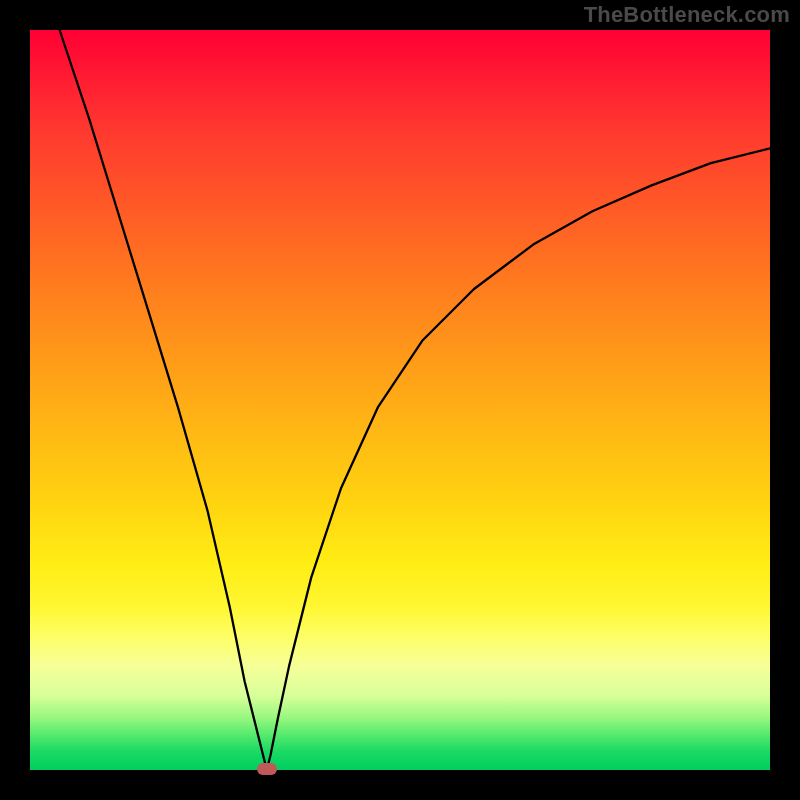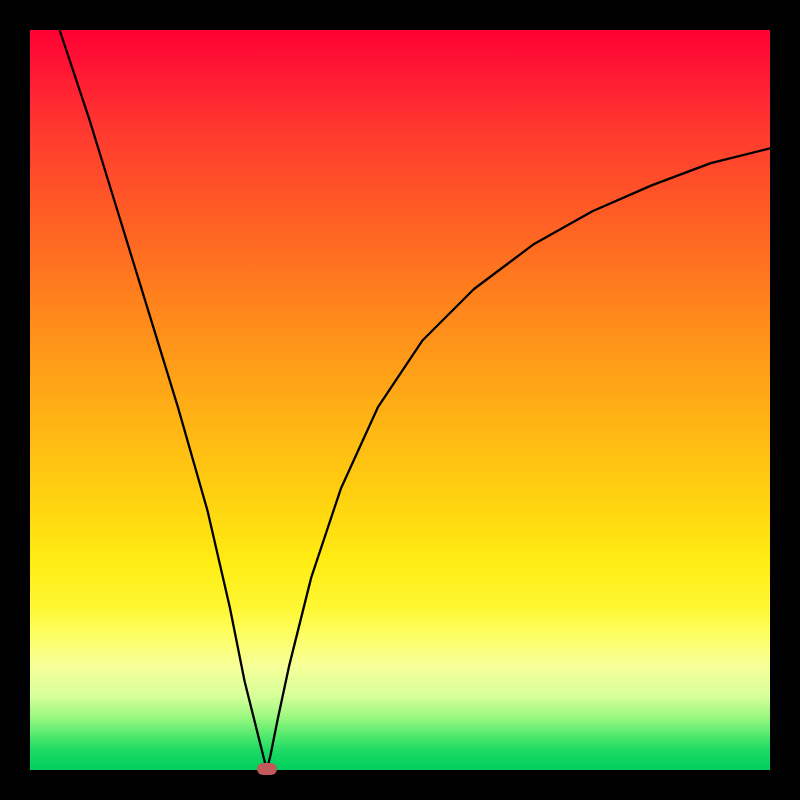--- a/index.html
+++ b/index.html
@@ -74,20 +74,21 @@
     width: 20px;
     height: 12px;
     background: #c05a5a;
     border-radius: 6px;
   }
 </style>
 </head>
 <body>
 
 <div class="outer">
+  <div class="watermark">TheBottleneck.com</div>
 
   <div class="plot">
     <svg class="curve" viewBox="0 0 740 740" preserveAspectRatio="none">
       <path id="path-left" d="M29.60 0.00 L59.20 88.80 L88.80 185.00 L118.40 281.20 L148.00 377.40 L177.60 481.00 L199.80 577.20 L214.60 651.20 L225.70 695.60 L233.10 725.20 L236.80 740.00"></path>
       <path id="path-right" d="M236.80 740.00 L240.50 725.20 L247.90 688.20 L259.00 636.40 L281.20 547.60 L310.80 458.80 L347.80 377.40 L392.20 310.80 L444.00 259.00 L503.20 214.60 L562.40 181.30 L621.60 155.40 L680.80 133.20 L740.00 118.40"></path>
     </svg>
     <div class="marker" id="marker" style="left: 226.8px; top: 733px; background: rgb(192, 90, 90);"></div>
   </div>
 </div>
 

